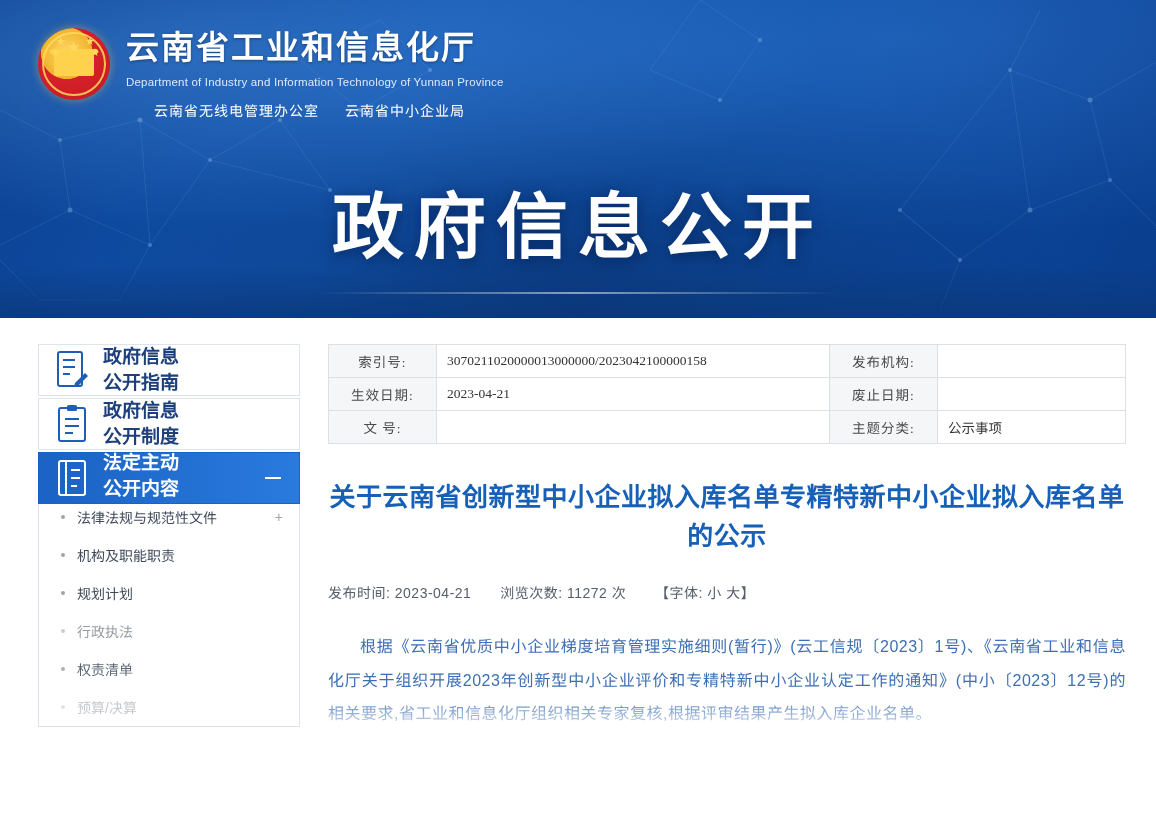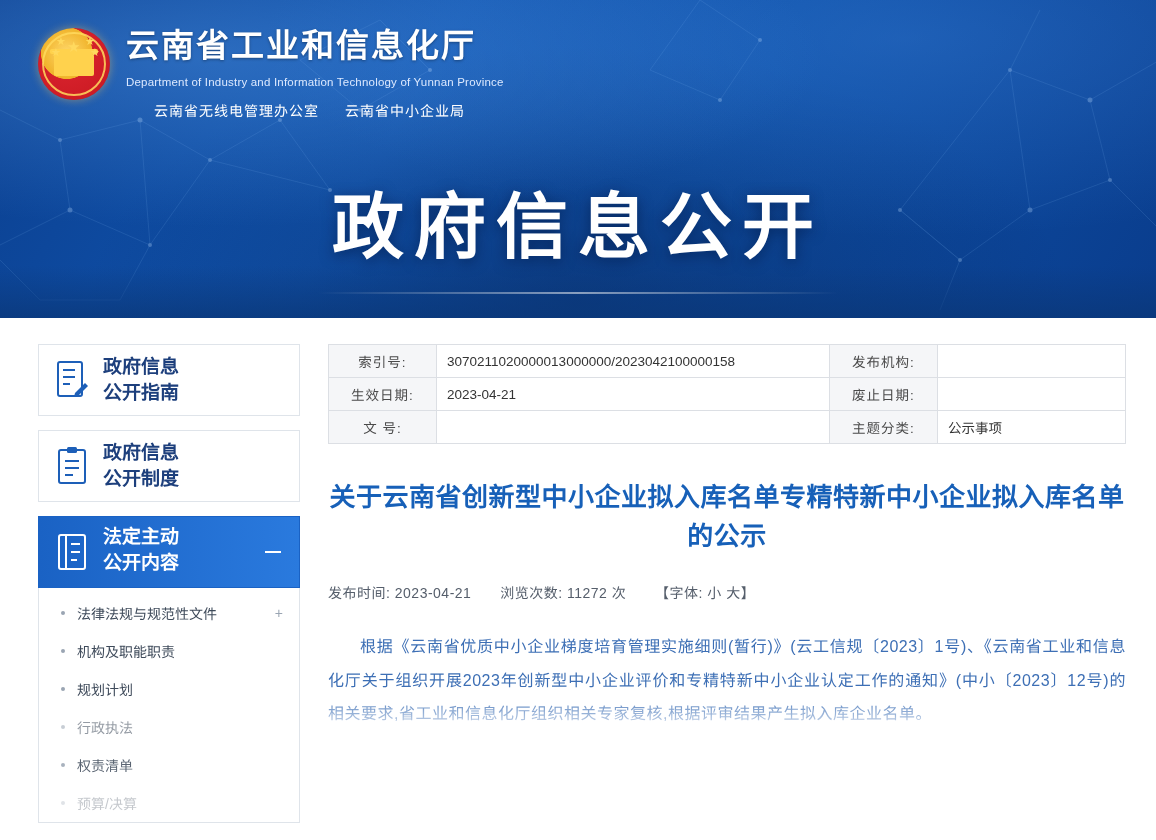--- a/index.html
+++ b/index.html
@@ -63,21 +63,21 @@
     position: absolute; color: #ffd95e; font-size: 11px; line-height: 1;
   }
   .emblem .s0 { left: 29px; top: 11px; font-size: 15px; }
   .emblem .s1 { left: 18px; top: 8px; }
   .emblem .s2 { left: 13px; top: 19px; }
   .emblem .s3 { left: 47px; top: 8px; }
   .emblem .s4 { left: 52px; top: 19px; }
 
   .brand-text { padding-top: 2px; }
   .brand-cn {
-    font-family: Liberation Mono, monospace;
+    font-family: Liberation Serif, serif;
     font-weight: bold; color: #ffffff; font-size: 33px; letter-spacing: 2px;
     text-shadow: 0 1px 3px rgba(0,0,0,.35);
     line-height: 1.15;
   }
   .brand-en {
     color: #dce9ff; font-size: 11.5px; letter-spacing: .2px; margin-top: 8px;
   }
   .brand-sub {
     margin-top: 12px; color: #ffffff; font-size: 14px; letter-spacing: 1px;
     display: flex; gap: 26px; padding-left: 28px;
@@ -101,22 +101,22 @@
 
   
   .page { display: flex; padding: 26px 30px 0 38px; gap: 28px; }
 
   .sidebar { width: 262px; flex: 0 0 262px; }
   .side-card {
     border: 1px solid #dfe4ea;
     background: #ffffff;
     display: flex; align-items: center; gap: 14px;
     padding: 14px 16px;
-    margin-bottom: 14px;
-    height: 72px;
+    margin-bottom: 2px;
+    height: 52px;
   }
   .side-card .label {
     color: #1d3f7c; font-size: 19px; line-height: 1.35; font-weight: bold;
     font-family: "Liberation Serif", "DejaVu Serif", serif;
   }
   .side-card.active {
     background: linear-gradient(to right, #1a62c4, #2a7ade);
     border-color: #1a62c4;
     position: relative;
   }
@@ -153,20 +153,21 @@
   .content { flex: 1 1 auto; min-width: 0; }
 
   table.meta {
     width: 100%; border-collapse: collapse; table-layout: fixed;
     font-size: 13.5px; color: #333;
   }
   table.meta td {
     border: 1px solid #dcdfe4;
     height: 33px;
     padding: 4px 10px;
+    font-family: Liberation Serif, serif;
   }
   table.meta td.key {
     background: #f5f6f8; text-align: center; color: #4a4a4a;
     letter-spacing: 1px;
   }
   .c1 { width: 108px; } .c2 { width: auto; } .c3 { width: 108px; } .c4 { width: 188px; }
 
   .article-title {
     margin: 34px 0 0 0;
     text-align: center;

